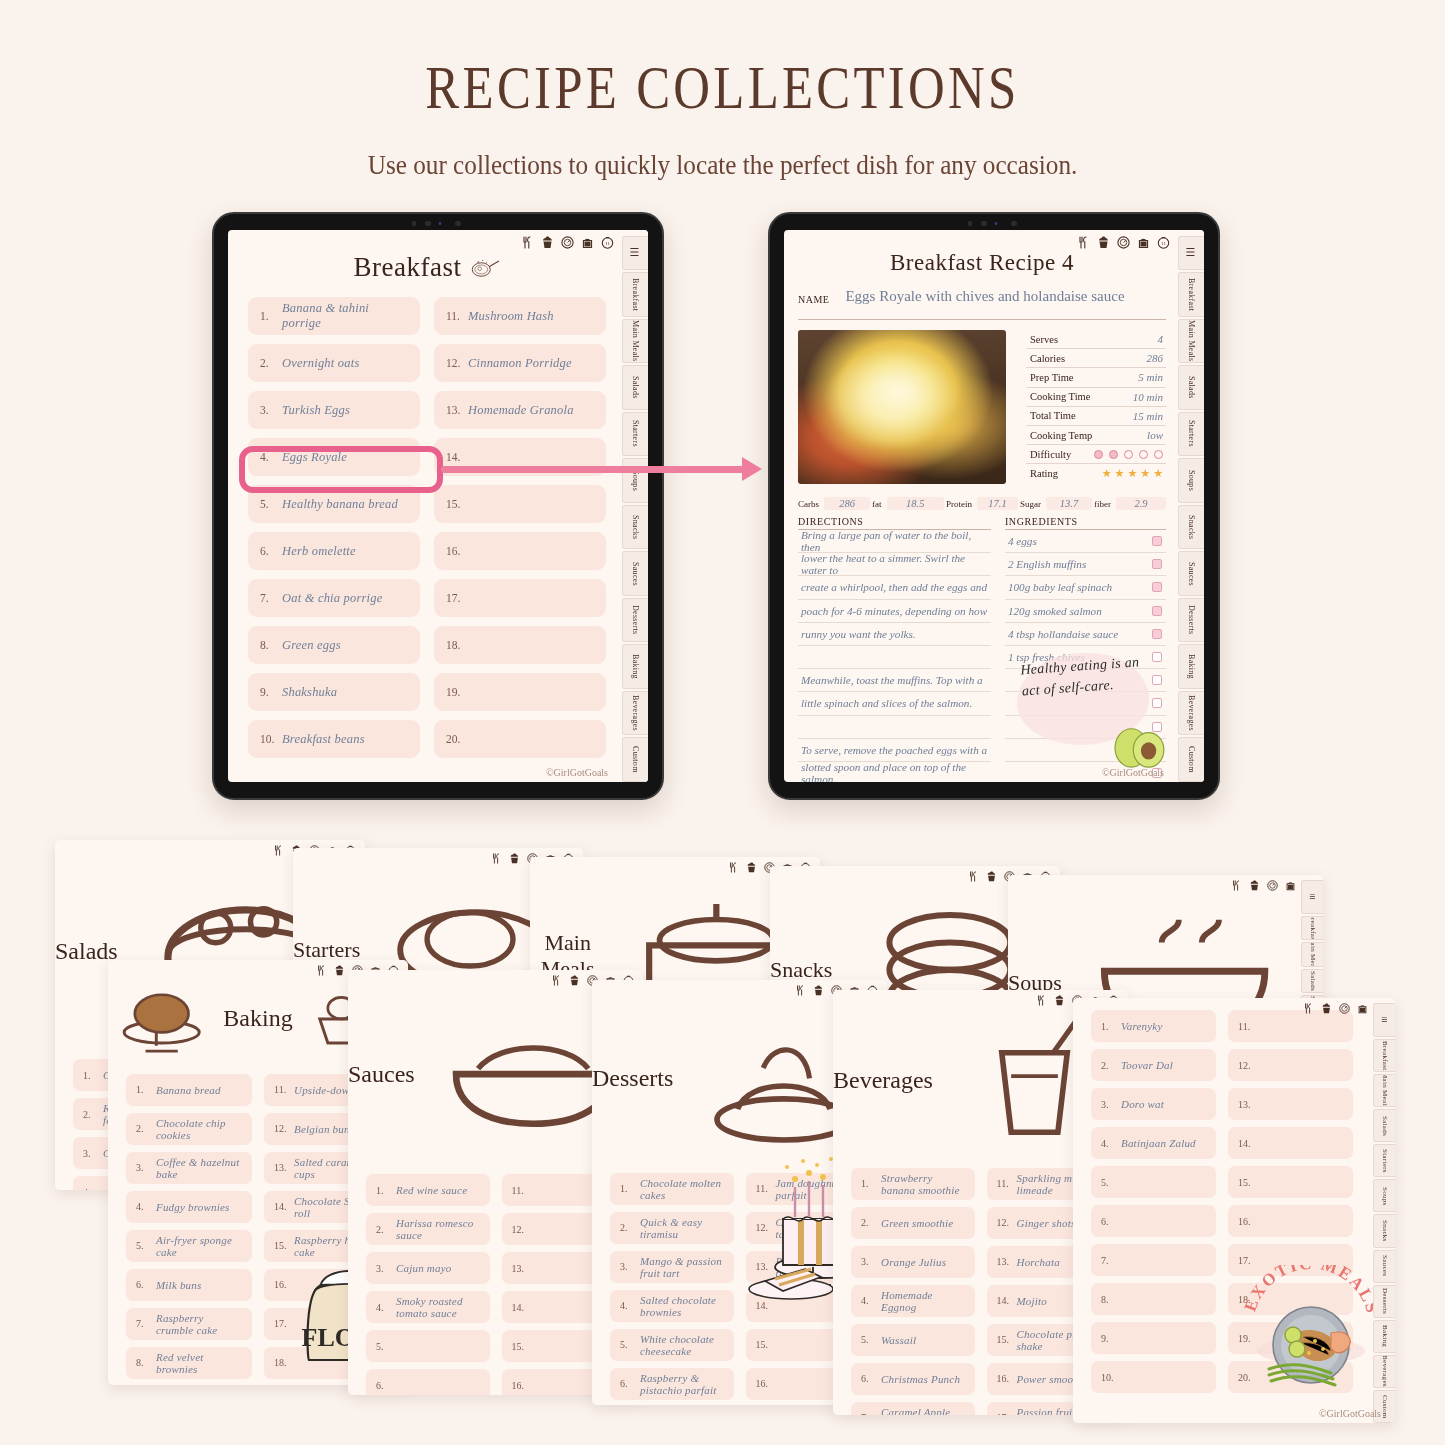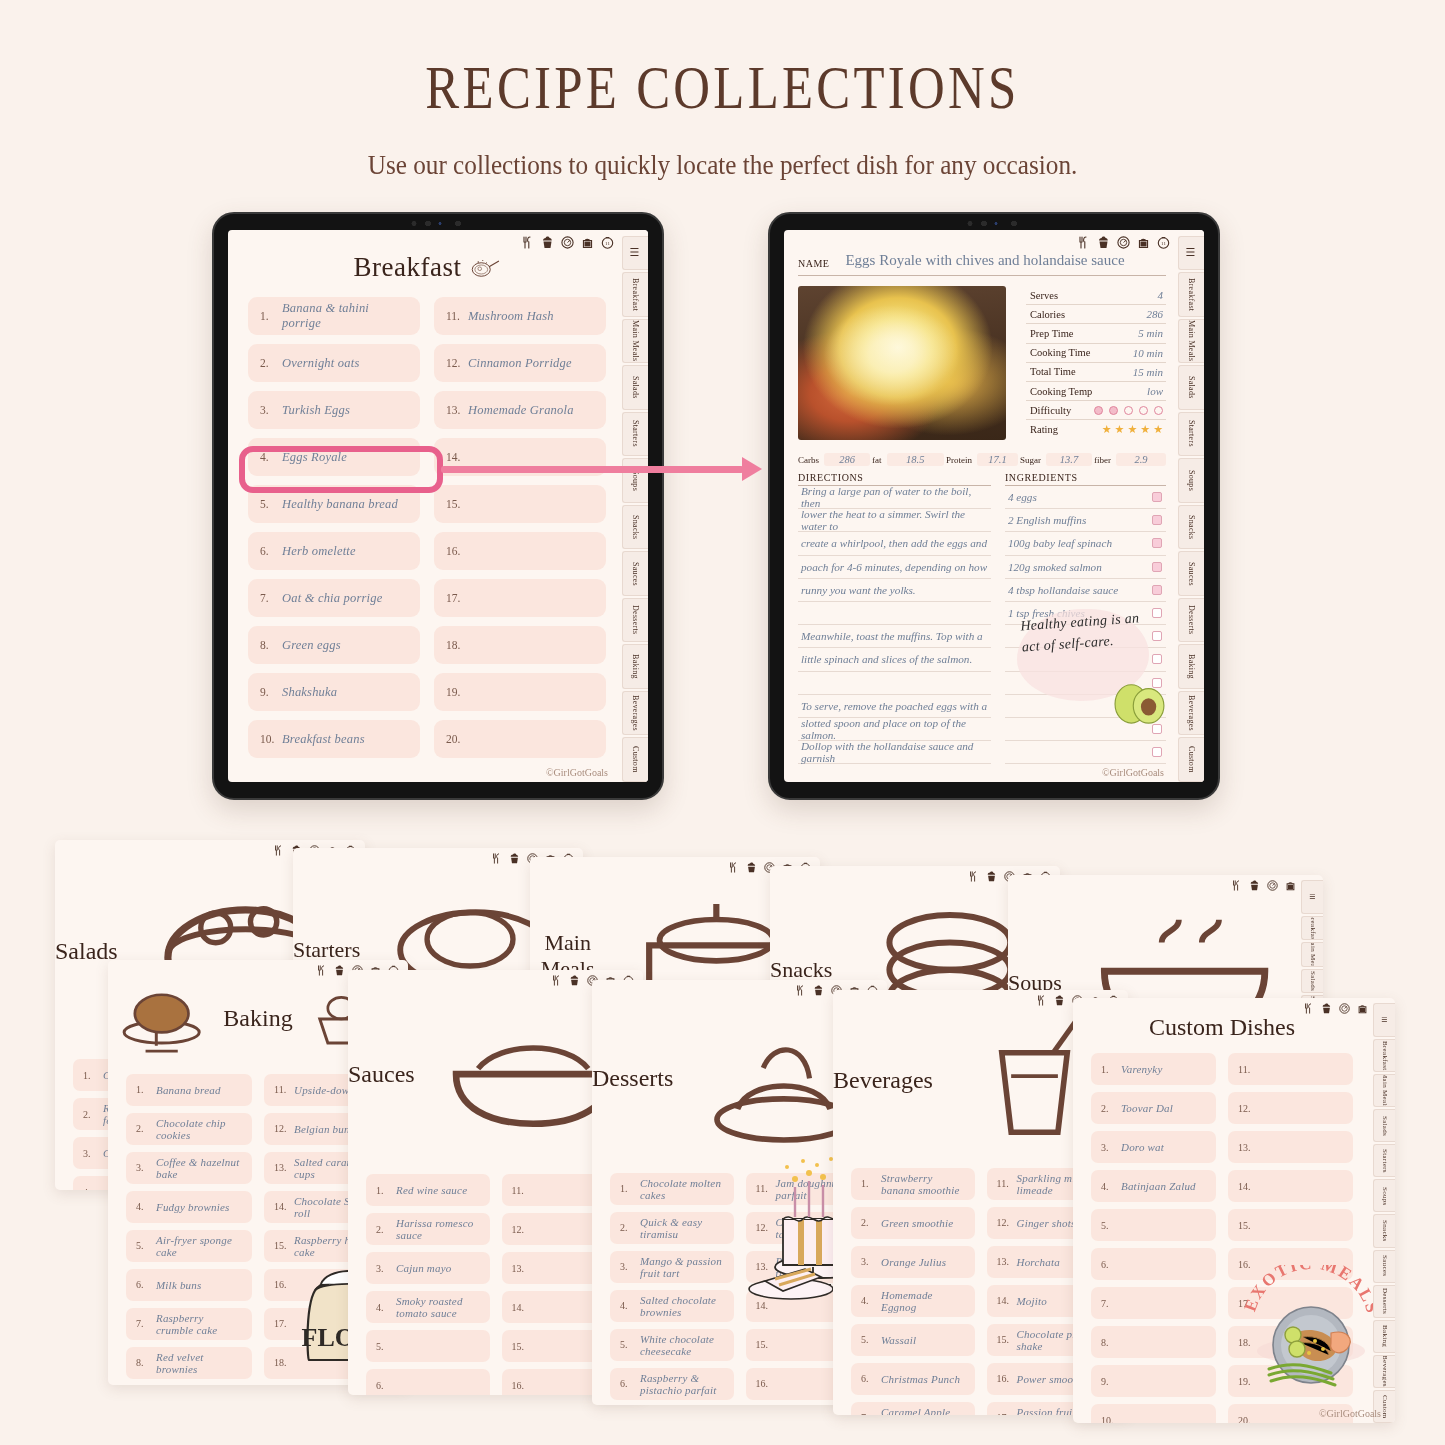--- a/index.html
+++ b/index.html
@@ -133,21 +133,21 @@
   }
   #arrow-line { position:absolute; background:#ef7e9e; height:7px; border-radius:3px; }
   #arrow-head {
     position:absolute; width:0;height:0;
     border-top:12px solid transparent;
     border-bottom:12px solid transparent;
     border-left:20px solid #ef7e9e;
   }
 
   
-  .detail-name-row { display:flex; align-items:flex-end; gap:8px; border-bottom:1.2px solid #c8b4a8; padding-bottom:6px; margin-top:12px;}
+  .detail-name-row { display:flex; align-items:flex-end; gap:8px; border-bottom:1.2px solid #c8b4a8; padding-bottom:14px; margin-top:12px;}
   .detail-label { font-family:"Liberation Serif", serif; font-size:10px; color:#3a241c; letter-spacing:.5px;}
   .detail-value { font-family:"Liberation Serif", serif; font-size:15px; color:#6f7f97;margin-left:8px;}
 
   .detail-mid { display:flex; gap:20px; margin-top:10px; }
   .photo {
     width:208px;height:154px;border-radius:3px;
     background:
       radial-gradient(ellipse at 48% 40%, #fdf6d4 0%, #f5e07a 22%, #e8c24e 38%, transparent 62%),
       radial-gradient(ellipse at 25% 70%, #d46a3c 0%, #b9512c 18%, transparent 42%),
       radial-gradient(ellipse at 72% 62%, #e8b44a 0%, transparent 40%),
@@ -416,20 +416,21 @@
             <path d="M2.5 4.5h8v7h-8z" fill="none" stroke="#4a3126" stroke-width="1.2"></path>
             <path d="M4.5 4.5c0-1.6 4-1.6 4 0" fill="none" stroke="#4a3126" stroke-width="1.2"></path>
             <path d="M3.5 5.5h6v5h-6z" fill="#4a3126"></path>
           </svg>
           <svg viewBox="0 0 13 13">
             <circle cx="6.5" cy="7" r="5.2" fill="none" stroke="#4a3126" stroke-width="1.1"></circle>
             <path d="M4.8 1.6h3.4" stroke="#4a3126" stroke-width="1.2"></path>
             <text x="6.5" y="9" font-size="5" text-anchor="middle" fill="#4a3126" font-family="serif">11</text>
           </svg>
         </div>
+      <div class="sheet-title" style="padding-top:10px;font-size:23px;">Breakfast Recipe 4</div>
 
       <div class="detail-name-row">
         <span class="detail-label">NAME</span>
         <span class="detail-value">Eggs Royale with chives and holandaise sauce</span>
       </div>
 
       <div class="detail-mid">
         <div class="photo"></div>
         <div class="facts" id="facts-table">
             <div class="fact-row">
@@ -1360,23 +1361,20 @@
         <svg viewBox="0 0 13 13">
           <path d="M2.5 4.5h8v7h-8z" fill="none" stroke="#4a3126" stroke-width="1.2"></path>
           <path d="M4.5 4.5c0-1.6 4-1.6 4 0" fill="none" stroke="#4a3126" stroke-width="1.2"></path>
           <path d="M3.5 5.5h6v5h-6z" fill="#4a3126"></path>
         </svg>
         <svg viewBox="0 0 13 13">
           <circle cx="6.5" cy="7" r="5.2" fill="none" stroke="#4a3126" stroke-width="1.1"></circle>
           <path d="M4.8 1.6h3.4" stroke="#4a3126" stroke-width="1.2"></path>
           <text x="6.5" y="9" font-size="5" text-anchor="middle" fill="#4a3126" font-family="serif">11</text>
         </svg>
-      </div>
-      <div class="mini-title" style="font-size:24px;">
-        <span>Custom Dishes</span>
       </div>
       <div class="list-grid">
         <div class="recipe-slot">
     <span class="slot-num">1.</span>
     <span class="slot-text">Varenyky</span>
   </div>
         <div class="recipe-slot">
     <span class="slot-num">11.</span>
     <span class="slot-text"></span>
   </div>

